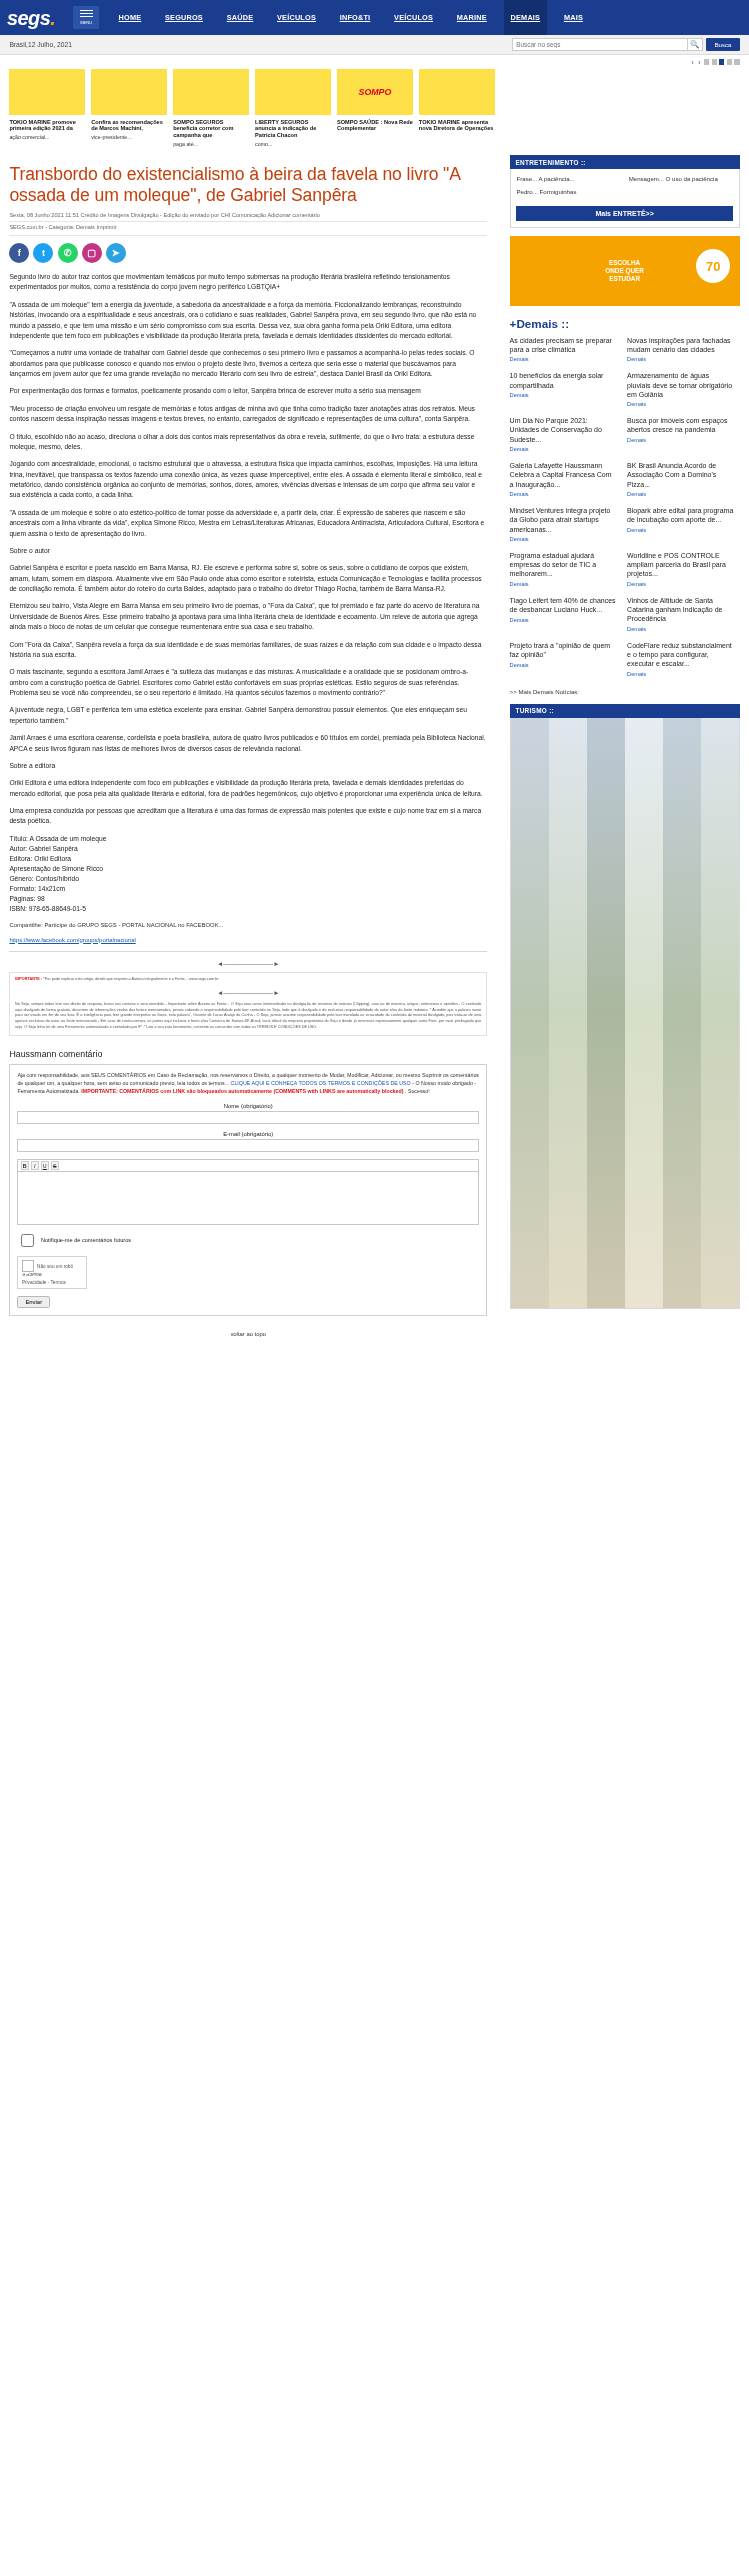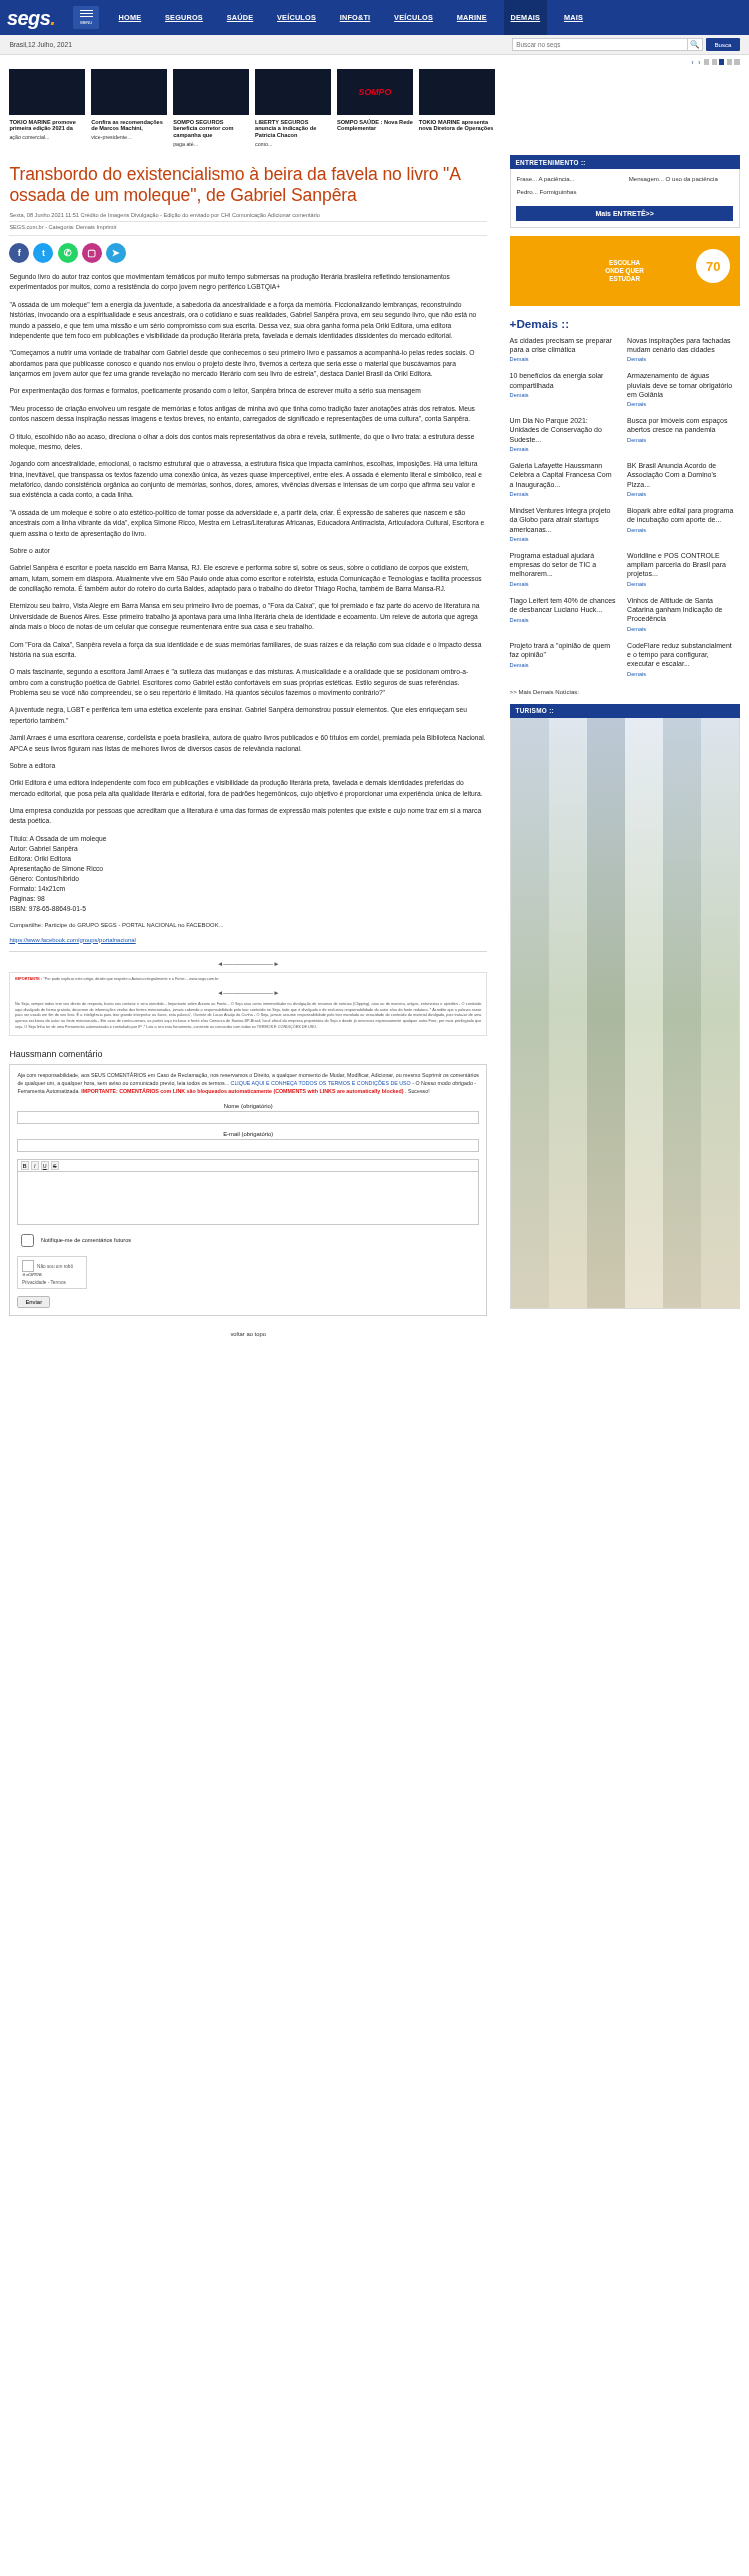--- a/index.html
+++ b/index.html
@@ -79,21 +79,21 @@
   }
   .carousel-head .arrow { color:#1a3d8f; font-size:6.4px; padding:0 1.2px;}
   .carousel-head .dot { width:5.3px;height:5.3px;background:#bfbfbf;display:inline-block;}
   .carousel-head .dot.on { background:#1a3d8f;}
   .strip {
     display:flex; gap:5.9px; padding:0 9.4px 8.2px 9.4px;
   }
   .card { width:76px; }
   .card .thumb {
     width:76px; height:46px; overflow:hidden; position:relative;
-    background:#0f172a;
+    background:#fde047;
   }
   .card .title { font-size:5.6px; font-weight:bold; margin-top:3.5px; line-height:1.25; color:#111;}
   .card .desc  { font-size:5.3px; color:#333; line-height:1.25; margin-top:1.2px;}
 
   
   .ph1{background:linear-gradient(160deg,#4a5a6b 0%,#8a98a6 40%,#3d4753 100%);}
   .ph2{background:linear-gradient(160deg,#5b6b7d 0%,#aab6c2 45%,#2f3a45 100%);}
   .ph3{background:linear-gradient(160deg,#6a6258 0%,#b9ac9c 45%,#3a362f 100%);}
   .ph4{background:linear-gradient(160deg,#8e8e8e 0%,#d8d8d8 45%,#5a5a5a 100%);}
   .ph5{background:#fff;display:flex;align-items:center;justify-content:center;}

